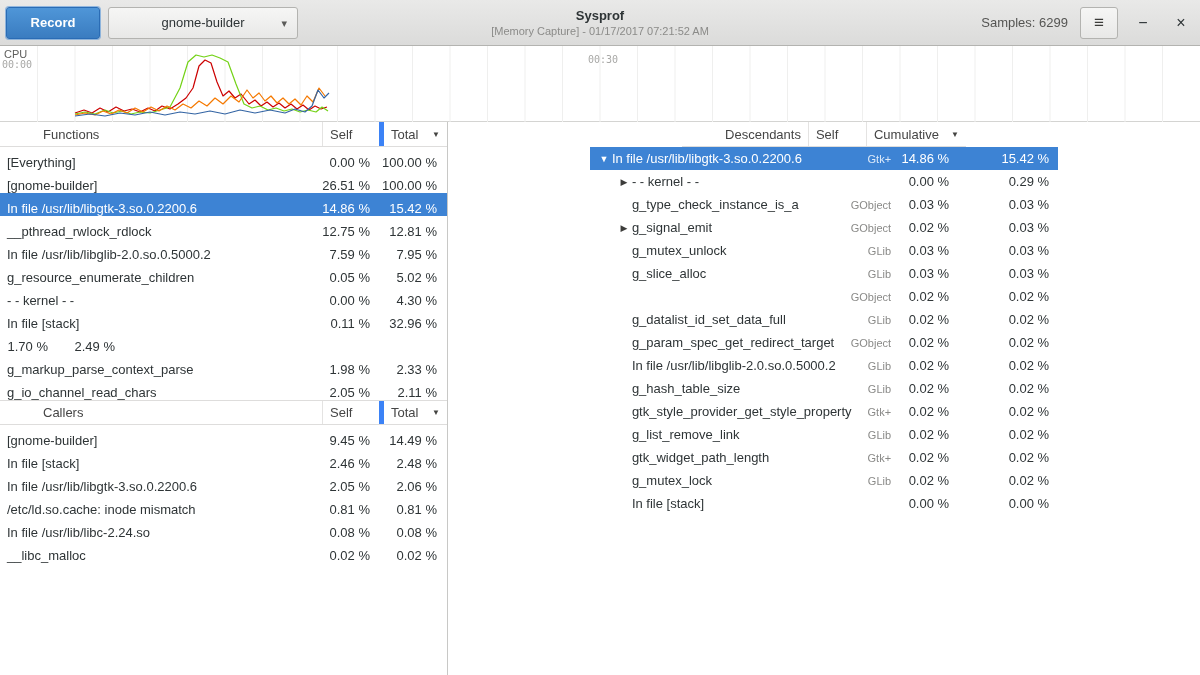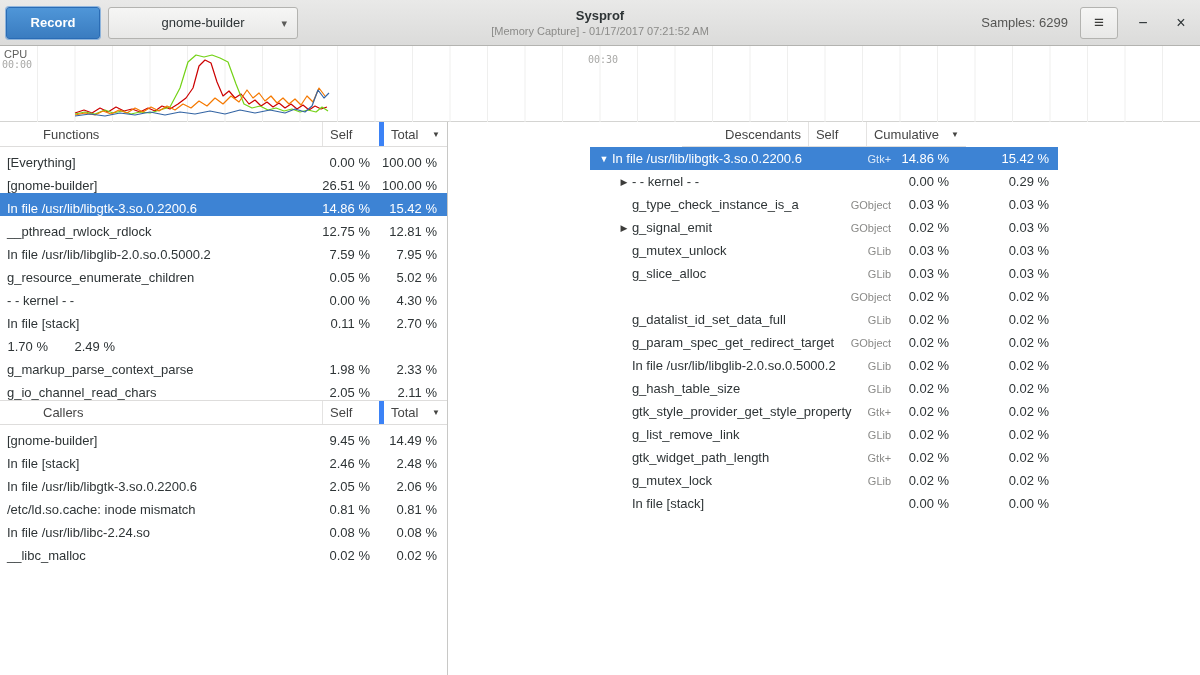--- a/index.html
+++ b/index.html
@@ -252,21 +252,21 @@
     <div class="c-total">5.02 %</div>
   </div>
         <div class="row">
     <div class="c-name">- - kernel - -</div>
     <div class="c-self">0.00 %</div>
     <div class="c-total">4.30 %</div>
   </div>
         <div class="row">
     <div class="c-name">In file [stack]</div>
     <div class="c-self">0.11 %</div>
-    <div class="c-total">2.70 %</div>
+    <div class="c-total">32.96 %</div>
   </div>
         <div class="row">
     <div class="c-self">1.70 %</div>
     <div class="c-total">2.49 %</div>
   </div>
         <div class="row">
     <div class="c-name">g_markup_parse_context_parse</div>
     <div class="c-self">1.98 %</div>
     <div class="c-total">2.33 %</div>
   </div>

